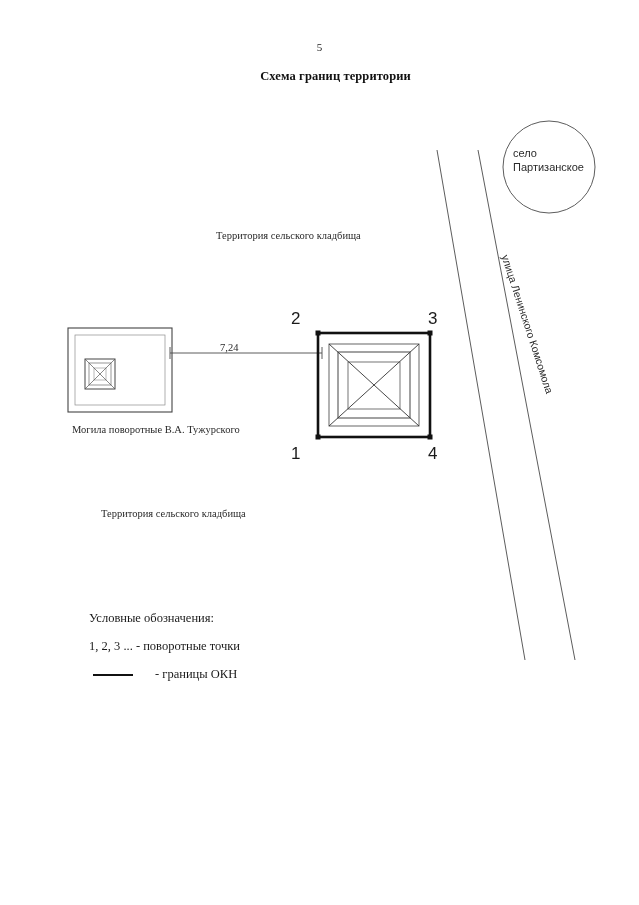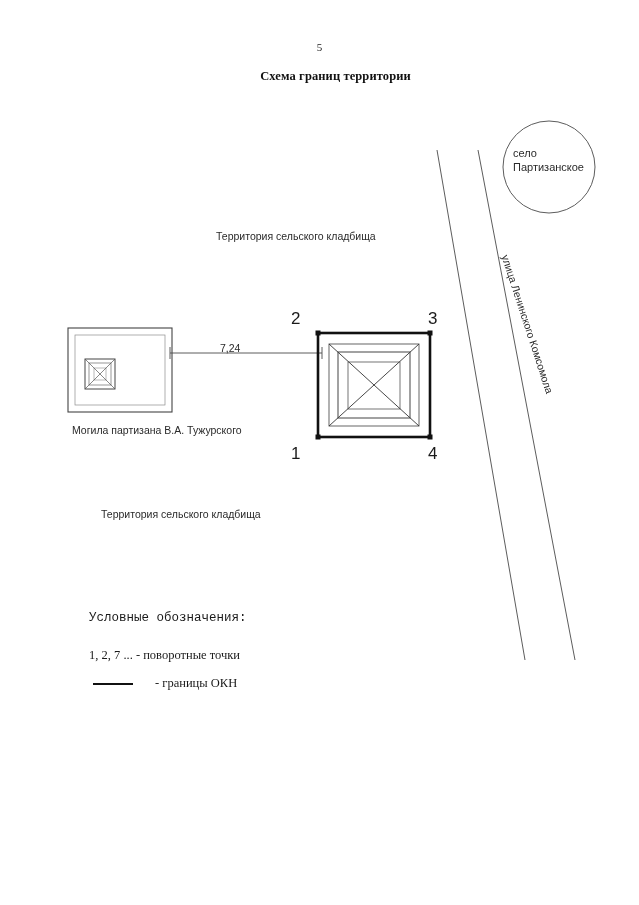--- a/index.html
+++ b/index.html
@@ -51,21 +51,21 @@
     top: 0;
     width: 639px;
     height: 905px;
   }
   .canvas svg {
     display: block;
   }
   
   .map-label {
     position: absolute;
-    font-family: Liberation Sans, sans-serif;
+    font-family: Liberation Serif, serif;
     font-size: 10.5px;
     color: #2a2a2a;
     white-space: nowrap;
     text-align: right;
   }
   #cemetery-top  { left: 216px; top: 230px; }
   #cemetery-bottom { left: 101px; top: 508px; }
   #grave-caption { left: 72px;  top: 424px; }
   #dim-label {
     left: 220px; top: 342px;
@@ -105,21 +105,21 @@
   }
   
   .legend {
     position: absolute;
     left: 89px;
     top: 611px;
     font-family: "Liberation Serif", serif;
     font-size: 12.5px;
     color: #1a1a1a;
   }
-  .legend-title { margin-bottom: 23px; font-family: Liberation Mono, monospace; }
+  .legend-title { margin-bottom: 13px; }
   .legend-row {
     display: flex;
     align-items: center;
     margin-bottom: 13px;
     white-space: nowrap;
   }
   .legend-swatch {
     display: inline-block;
     width: 40px;
     height: 0;
@@ -186,40 +186,40 @@
         </g>
       </g>
 
     </svg>
   </div>
 
   <div class="map-label" id="cemetery-top">Территория сельского кладбища</div>
 
   <div class="map-label" id="cemetery-bottom">Территория сельского кладбища</div>
 
-  <div class="map-label" id="grave-caption">Могила партизана В.А. Тужурского</div>
+  <div class="map-label" id="grave-caption">Могила поворотные В.А. Тужурского</div>
 
   <div class="map-label" id="dim-label">7,24</div>
 
   <div class="corner-num" id="corner-2">2</div>
   <div class="corner-num" id="corner-3">3</div>
   <div class="corner-num" id="corner-1">1</div>
   <div class="corner-num" id="corner-4">4</div>
 
   <div class="village-label">
     <div>село</div>
     <div>Партизанское</div>
   </div>
 
   <div class="street-label">улица Ленинского Комсомола</div>
 
   <div class="legend">
     <div class="legend-title">Условные обозначения:</div>
     <div class="legend-row">
-      <span>1, 2, 7 ... - поворотные точки</span>
+      <span>1, 2, 3 ... - поворотные точки</span>
     </div>
     <div class="legend-row">
       <span class="legend-swatch"></span>
       <span>- границы ОКН</span>
     </div>
   </div>
 
 </div>
 
 </body></html>

